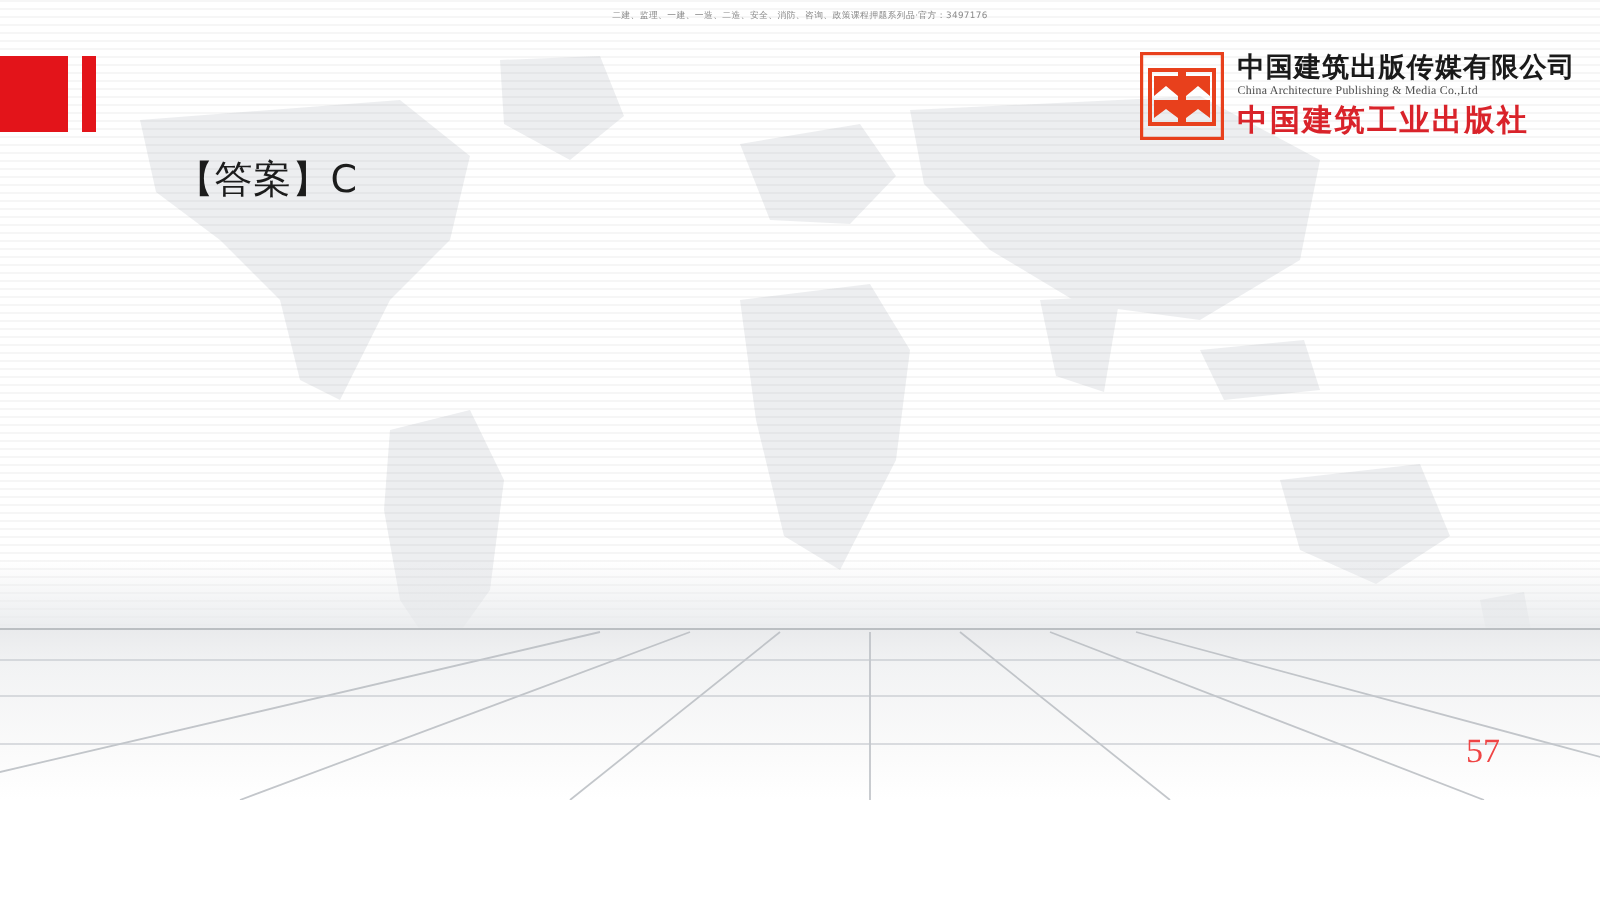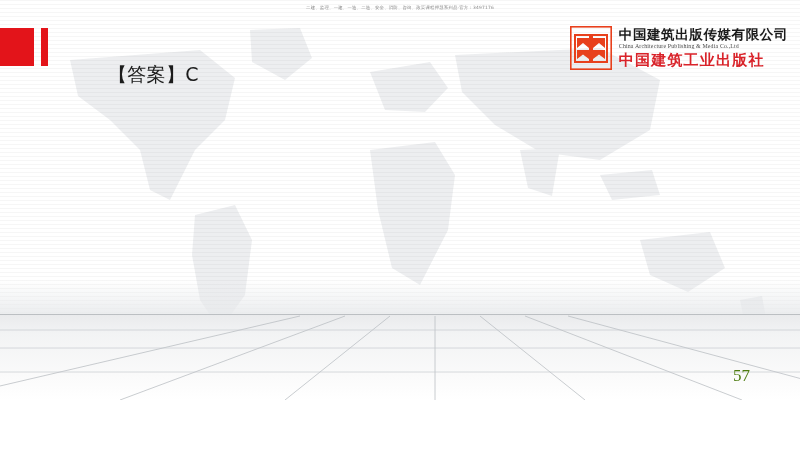--- a/index.html
+++ b/index.html
@@ -132,23 +132,22 @@
     font-weight:bold;
     color:#d9232a;
     letter-spacing:1.2px;
     margin-top:3px;
     font-family:"DejaVu Serif","Liberation Serif",serif;
   }
 
   
   .content {
     position:absolute;
-    left:88px; top:60px;
+    left:88px; top:76px;
     width:680px;
-    margin-left:20px;
   }
   .answer-line {
     font-size:19px;
     color:#1c1c1c;
     line-height:1.5;
     letter-spacing:0.3px;
     margin-bottom:14px;
     font-family:"DejaVu Sans","Liberation Sans",sans-serif;
   }
   .analysis {
@@ -160,21 +159,21 @@
     text-justify:inter-character;
     font-family:"DejaVu Sans","Liberation Sans",sans-serif;
   }
   .analysis .indent { display:inline-block; width:34px; }
 
   
   .page-number {
     position:absolute;
     right:50px; bottom:14px;
     font-size:17px;
-    color:#4d7c0f;
+    color:#ef4444;
     font-family:"Liberation Serif","DejaVu Serif",serif;
   }
 </style>
 </head>
 <body>
 
 <div id="slide">
 
   <div class="map-watermark">
     <svg viewBox="0 0 800 380" preserveAspectRatio="none" aria-hidden="true">

